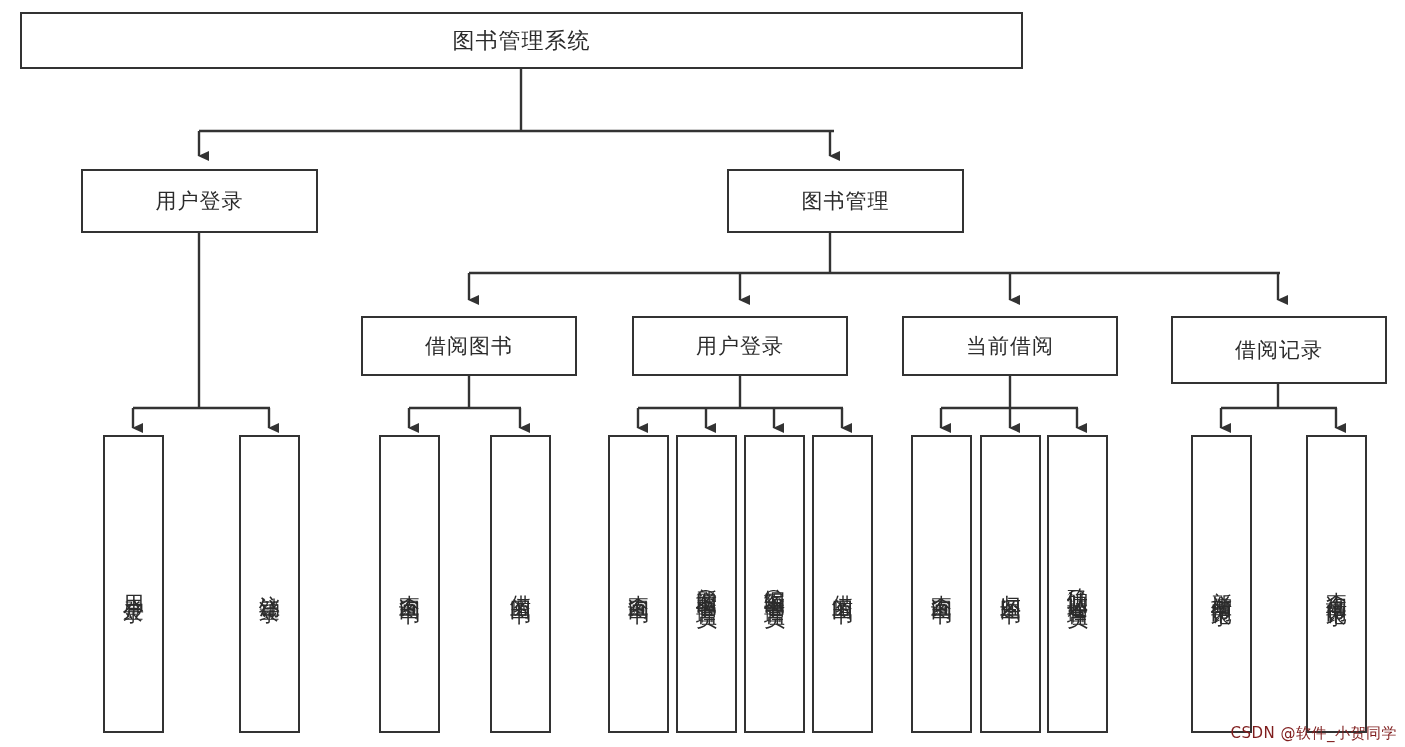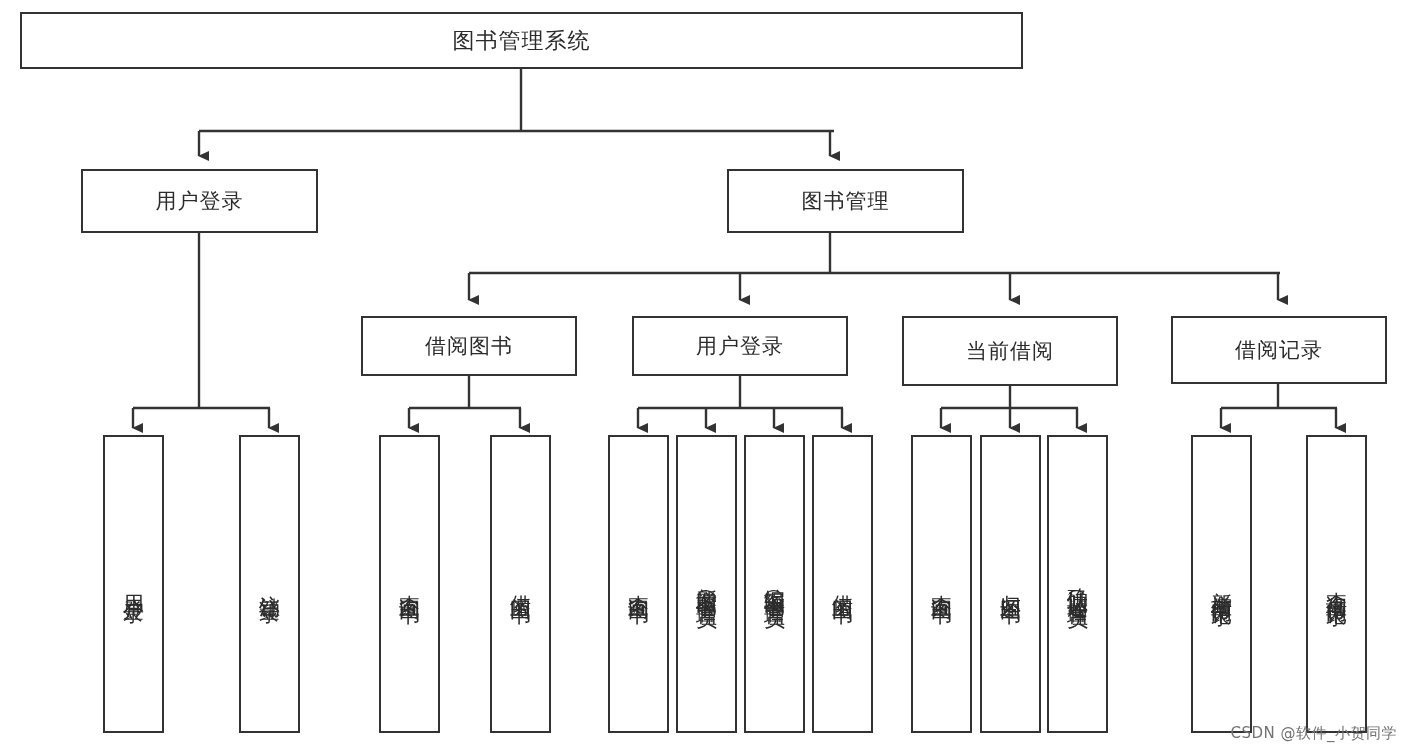--- a/index.html
+++ b/index.html
@@ -9,21 +9,21 @@
   svg#wires{position:absolute;left:0;top:0;width:1405px;height:747px;}
   .node{position:absolute;box-sizing:border-box;background:#ffffff;
         border:2px solid #333333;display:flex;align-items:center;
         justify-content:center;color:#2b2b2b;}
   .node.h{font-size:21px;letter-spacing:1px;}
   .node.v{writing-mode:vertical-rl;text-orientation:upright;
           font-size:21px;letter-spacing:3px;
           align-items:center;justify-content:center;padding:6px 0;}
   .node.v span{display:block;}
   .node.root{font-size:22px;}
-  .wm{position:absolute;right:8px;bottom:4px;font-size:15px;color:#737373;
+  .wm{position:absolute;right:8px;bottom:4px;font-size:15px;color:#7f1d1d;
       letter-spacing:.5px;white-space:nowrap;}
 </style>
 </head>
 <body>
 
 <div id="canvas">
 
   <svg id="wires" viewBox="0 0 1405 747">
     <defs>
       <marker id="arw" markerWidth="10" markerHeight="11" refX="5" refY="10" orient="auto" markerUnits="userSpaceOnUse">
@@ -74,21 +74,21 @@
     </g>
   </svg>
 
   <div class="node h root" style="left:20px;top:12px;width:1003px;height:57px;">图书管理系统</div>
 
   <div class="node h" style="left:81px;top:169px;width:237px;height:64px;">用户登录</div>
   <div class="node h" style="left:712px;top:169px;width:237px;height:64px;margin-left:15px;">图书管理</div>
 
   <div class="node h" style="left:361px;top:316px;width:216px;height:60px;">借阅图书</div>
   <div class="node h" style="left:632px;top:316px;width:216px;height:60px;">用户登录</div>
-  <div class="node h" style="left:902px;top:316px;width:216px;height:70px;">当前借阅</div>
+  <div class="node h" style="left:902px;top:316px;width:216px;height:60px;">当前借阅</div>
   <div class="node h" style="left:1171px;top:316px;width:216px;height:68px;">借阅记录</div>
 
   <div class="node v" style="left:103px;top:435px;width:61px;height:298px;">
     <span>用户登录</span>
   </div>
   <div class="node v" style="left:239px;top:435px;width:61px;height:298px;">
     <span>注销登录</span>
   </div>
 
   <div class="node v" style="left:379px;top:435px;width:61px;height:298px;">

